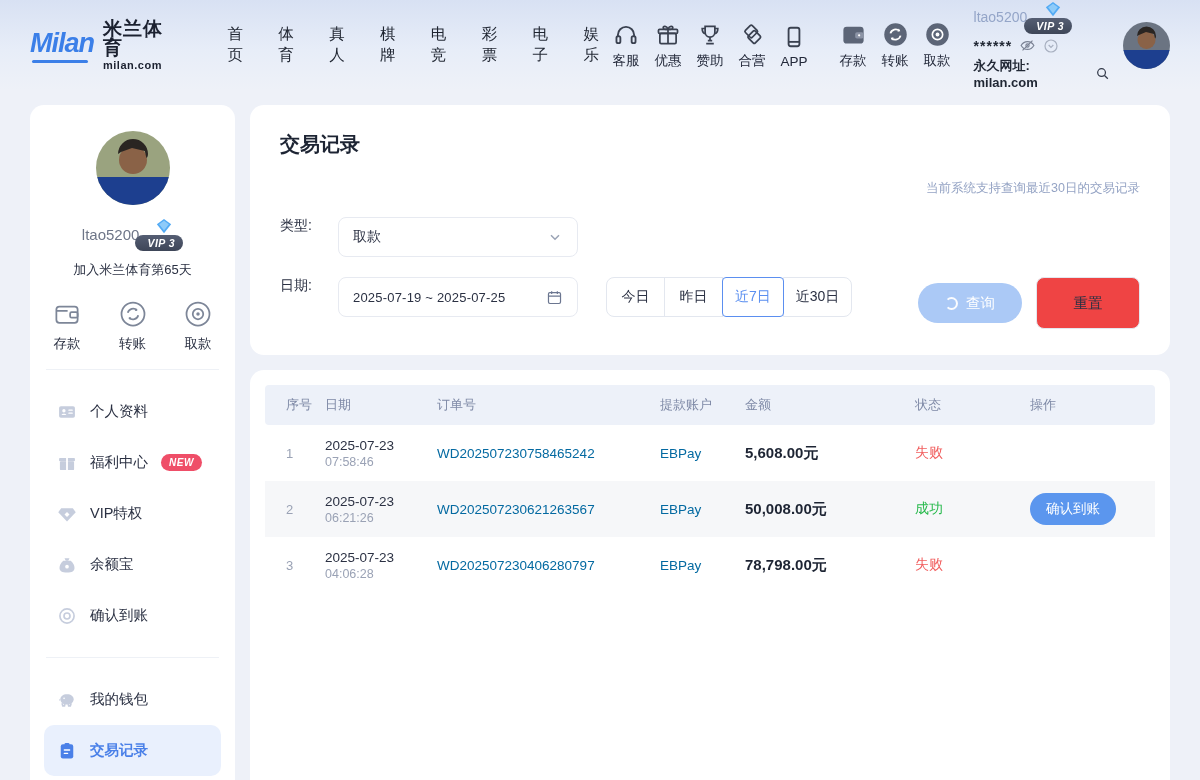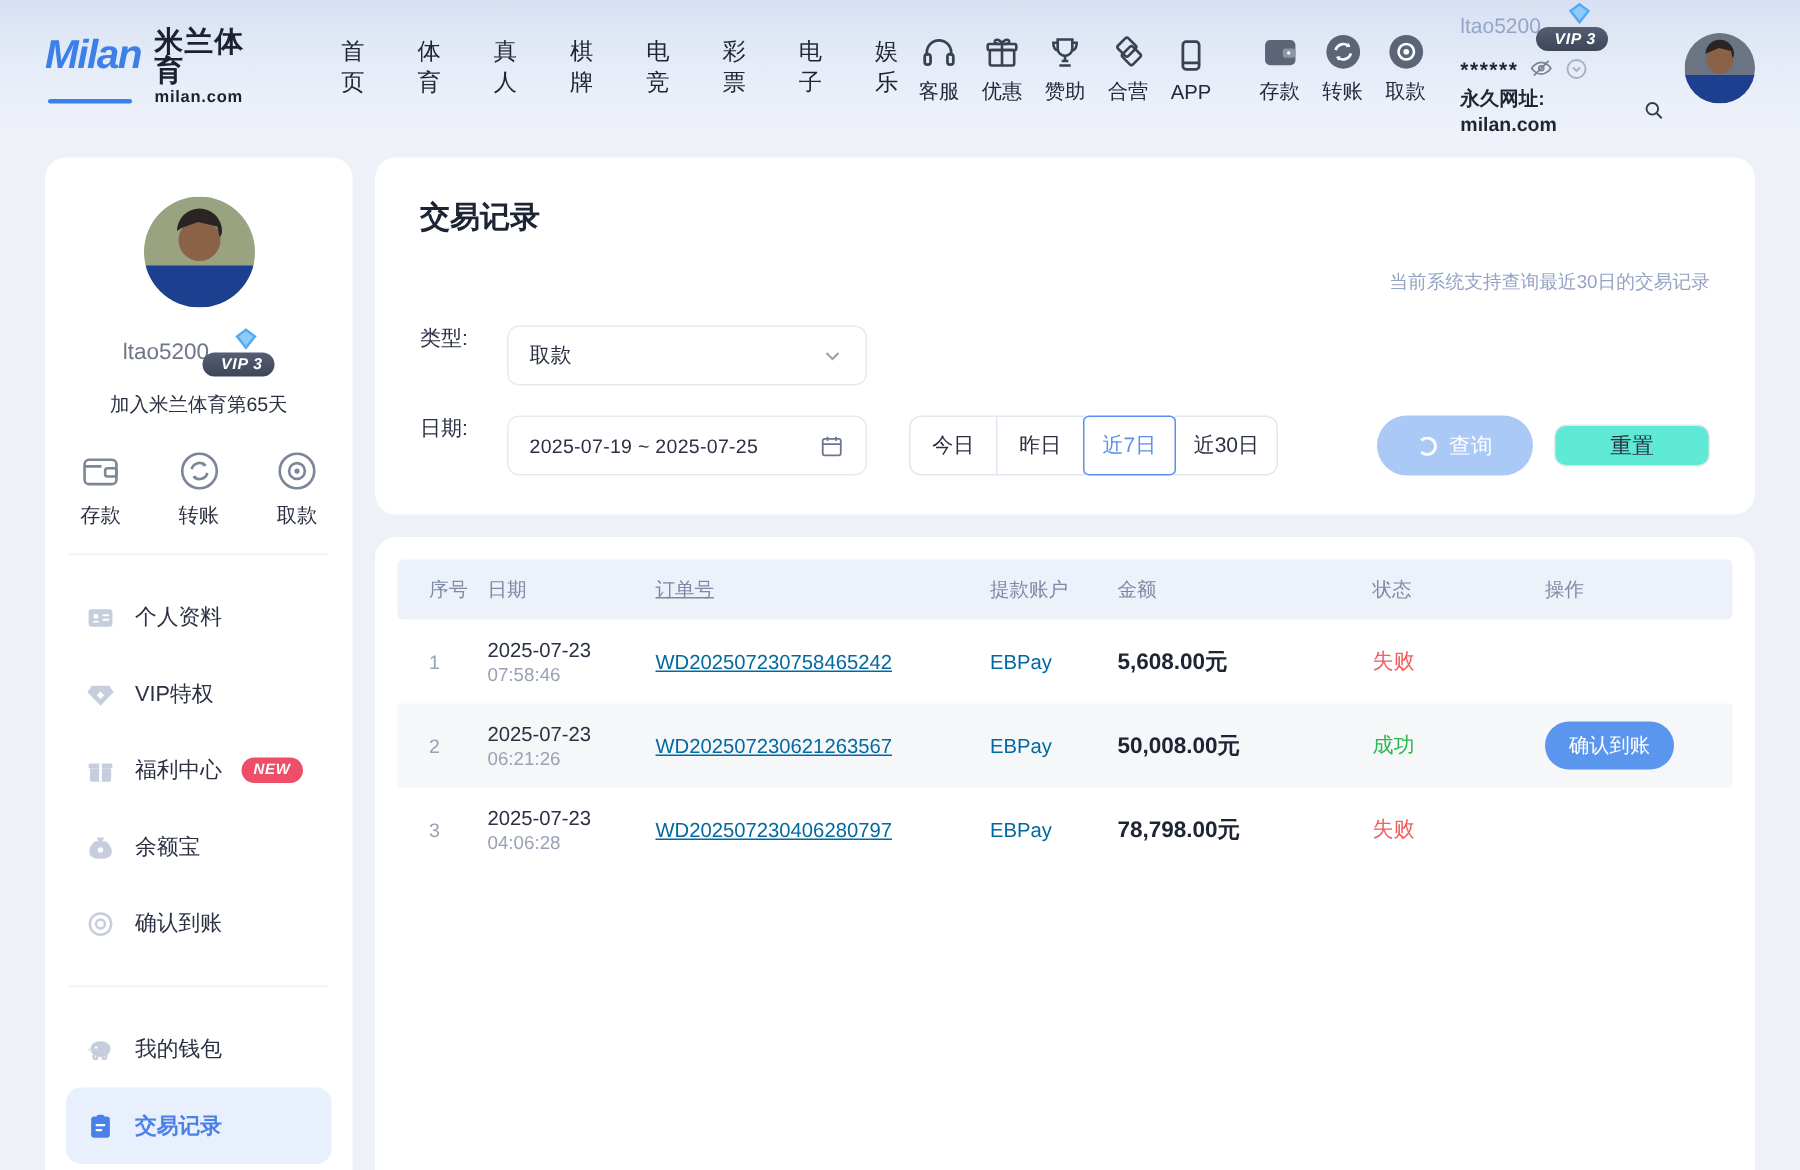--- a/index.html
+++ b/index.html
@@ -4,21 +4,21 @@
 <style>
   * { margin:0; padding:0; box-sizing:border-box; }
   html,body { width:1200px; height:780px; overflow:hidden; }
   body { font-family:"Liberation Sans","DejaVu Sans",sans-serif; background:#eef1f8; color:#2b3143; }
 
   
   .topbar { height:90px; display:flex; align-items:center; padding:0 30px;
             background:linear-gradient(180deg,#d8e1f3 0%,#e7edf8 55%,#eef1f8 100%); }
   .logo { display:flex; align-items:center; gap:9px; cursor:pointer; }
   .logo-script { font-style:italic; font-weight:800; font-size:27px; color:#3b7fe8;
-                 letter-spacing:-1px; position:relative; padding-bottom:17px; }
+                 letter-spacing:-1px; position:relative; padding-bottom:4px; }
   .logo-script::after { content:""; position:absolute; left:2px; right:6px; bottom:0;
                  height:3px; border-radius:3px; background:#3b7fe8; }
   .logo-txt { display:flex; flex-direction:column; line-height:1; }
   .logo-cn { font-size:19px; font-weight:800; color:#1b2130; letter-spacing:1px; }
   .logo-domain { font-size:11px; font-weight:700; color:#1b2130; margin-top:3px; letter-spacing:.5px; }
 
   .topnav { display:flex; margin-left:22px;text-align:center; }
   .topnav-item { margin-left:22px; font-size:15.5px; font-weight:500; color:#1e2430; cursor:pointer; }
 
   .top-actions { display:flex; margin-left:auto; align-items:center; }
@@ -78,32 +78,32 @@
           margin-left:-1px; cursor:pointer; }
   .qbtn:first-child { border-radius:8px 0 0 8px; margin-left:0; }
   .qbtn:last-child { border-radius:0 8px 8px 0; }
   .qbtn.active { border:1px solid #5b8ff0; color:#5b8ff0; border-radius:4px; position:relative; z-index:2; }
   .btns-right { margin-left:auto; display:flex; align-items:center; gap:14px; }
   .btn-query { width:104px; height:40px; border-radius:20px; background:#abc9f6; border:none;
                color:#fff; font-size:14.5px; display:flex; align-items:center; justify-content:center;
                gap:8px; cursor:pointer; }
   .spinner { width:13px; height:13px; border-radius:50%; border:2px solid rgba(255,255,255,.95);
              border-left-color:transparent; display:inline-block; }
-  .btn-reset { width:104px; height:28px; border-radius:8px; background:#5eead4; border:1px solid #e3e7ef;
+  .btn-reset { width:104px; height:52px; border-radius:8px; background:#ef4444; border:1px solid #e3e7ef;
                color:#2b3143; font-size:14.5px; cursor:pointer; }
 
   
   .table-card { padding:15px 15px 0; height:520px; }
   .t-head { display:flex; align-items:center; height:40px; background:#edf1f9; border-radius:4px; }
   .t-row { display:flex; align-items:center; height:56px; }
   .t-row.stripe { background:#f6f7f9; }
   .tc { flex:none; }
   .c1 { width:60px; padding-left:21px; }
   .c2 { width:112px; }
-  .c3 { width:223px;text-decoration:underline; }
+  .c3 { width:223px; }
   .c4 { width:85px; }
   .c5 { width:170px; }
   .c6 { width:115px; }
   .c7 { width:125px; }
   .t-head .tc { font-size:13px; color:#7e89a6; }
   .cell-no { font-size:13px; color:#9aa2b5; }
   .cell-date { font-size:13.5px; color:#2b3143; line-height:1.35; }
   .cell-time { font-size:12.5px; color:#9aa2b5; }
   .cell-order, .cell-account { font-size:13.5px; color:#0369a1; }
   .cell-amount { font-size:15px; font-weight:700; color:#1d2433; }
@@ -341,36 +341,36 @@
           <path d="M5.4 15.5c.4-1.8 5.4-1.8 5.8 0z" fill="#fff"></path>
           <rect x="13.5" y="9" width="5.5" height="1.6" rx=".8" fill="#fff"></rect>
           <rect x="13.5" y="12.6" width="5.5" height="1.6" rx=".8" fill="#fff"></rect>
         </svg>
       </span>
       <span>个人资料</span>
     </div>
     <div class="menu-item">
       <span>
         <svg width="20" height="20" viewBox="0 0 24 24">
-          <path d="M5 5h14l3.5 5L12 21 1.5 10z" fill="#c6cddd"></path>
-          <path d="M9 12.5l3 3 3-3-3-3z" fill="#fff"></path>
-        </svg>
-      </span>
-      <span>VIP特权</span>
-    </div>
-    <div class="menu-item">
-      <span>
-        <svg width="20" height="20" viewBox="0 0 24 24">
           <rect x="3.5" y="10" width="17" height="10.5" rx="1.4" fill="#c6cddd"></rect>
           <rect x="2.5" y="6" width="19" height="4" rx="1" fill="#c6cddd"></rect>
           <rect x="10.9" y="6" width="2.2" height="14.5" fill="#fff"></rect>
         </svg>
       </span>
       <span>福利中心</span>
       <span class="new-badge">NEW</span>
+    </div>
+    <div class="menu-item">
+      <span>
+        <svg width="20" height="20" viewBox="0 0 24 24">
+          <path d="M5 5h14l3.5 5L12 21 1.5 10z" fill="#c6cddd"></path>
+          <path d="M9 12.5l3 3 3-3-3-3z" fill="#fff"></path>
+        </svg>
+      </span>
+      <span>VIP特权</span>
     </div>
     <div class="menu-item">
       <span>
         <svg width="20" height="20" viewBox="0 0 24 24">
           <path d="M9 4h6l-1.5 3h-3z" fill="#c6cddd"></path>
           <path d="M7.5 7h9c3 2.5 4.5 5.5 4.5 8.5 0 3.5-3 5.5-9 5.5s-9-2-9-5.5C3 12.5 4.5 9.5 7.5 7z" fill="#c6cddd"></path>
           <circle cx="12" cy="14" r="2.2" fill="#fff"></circle>
         </svg>
       </span>
       <span>余额宝</span>

